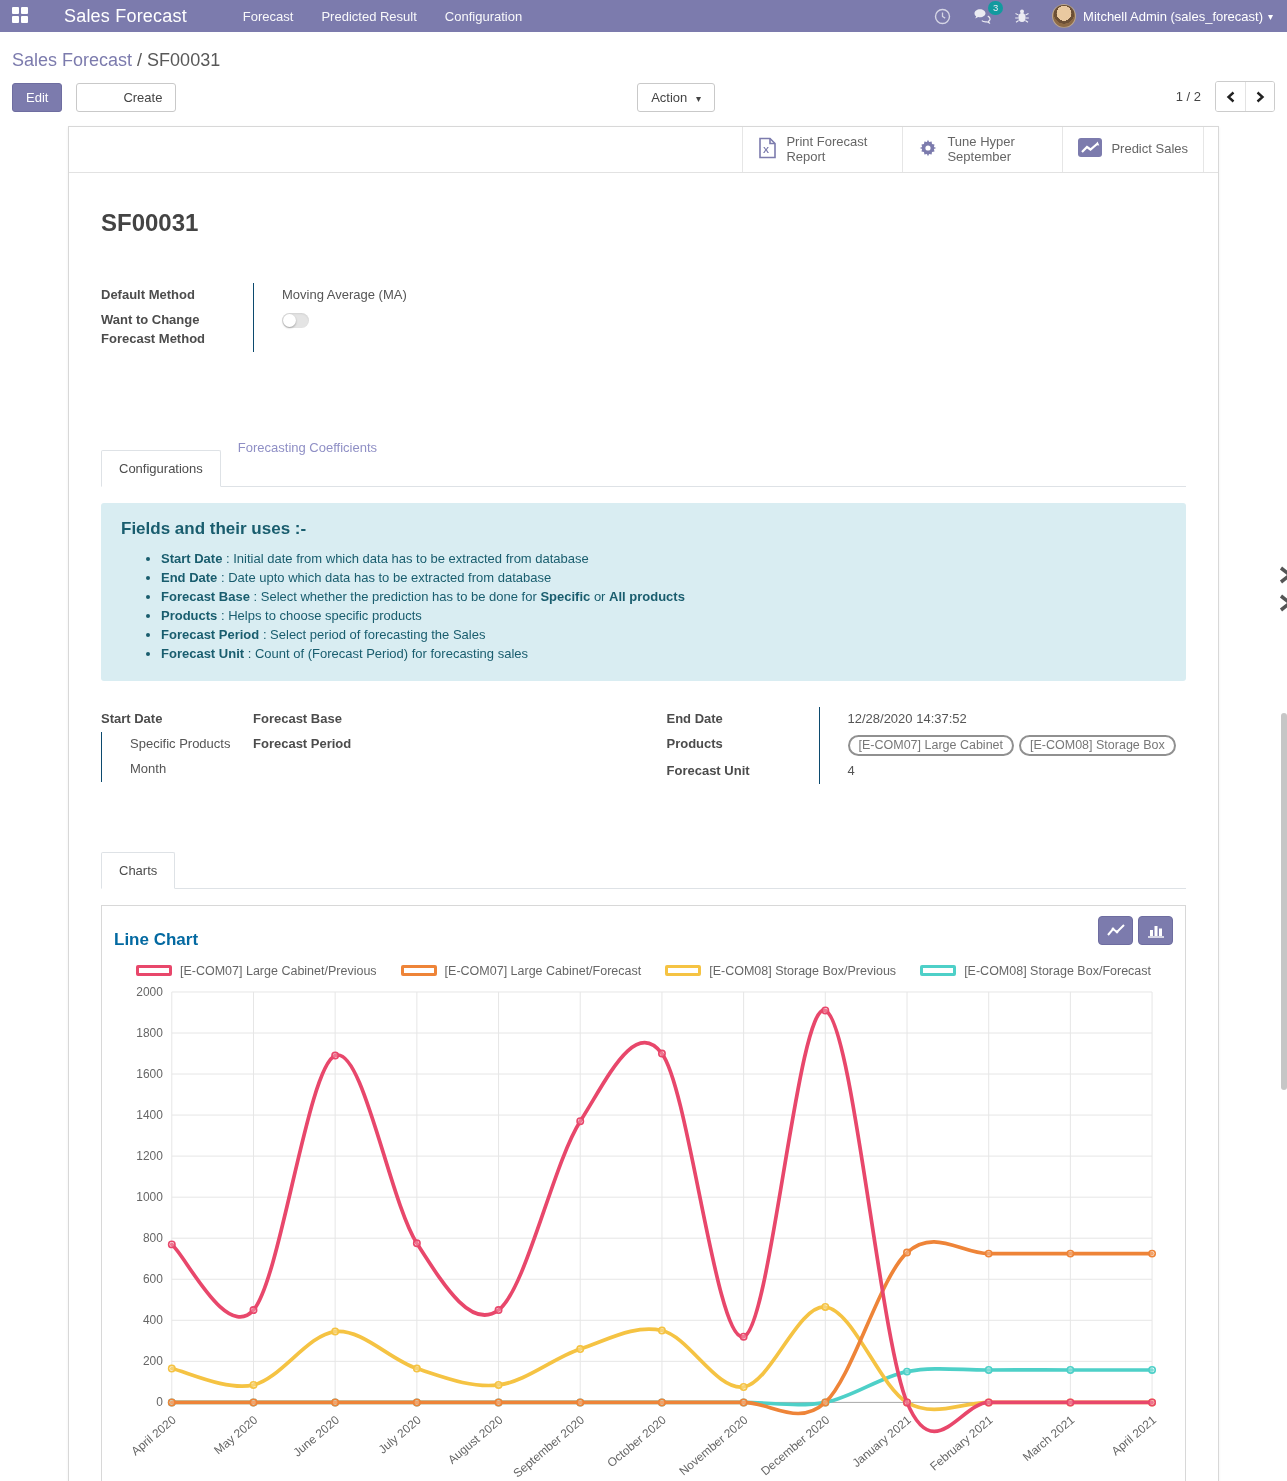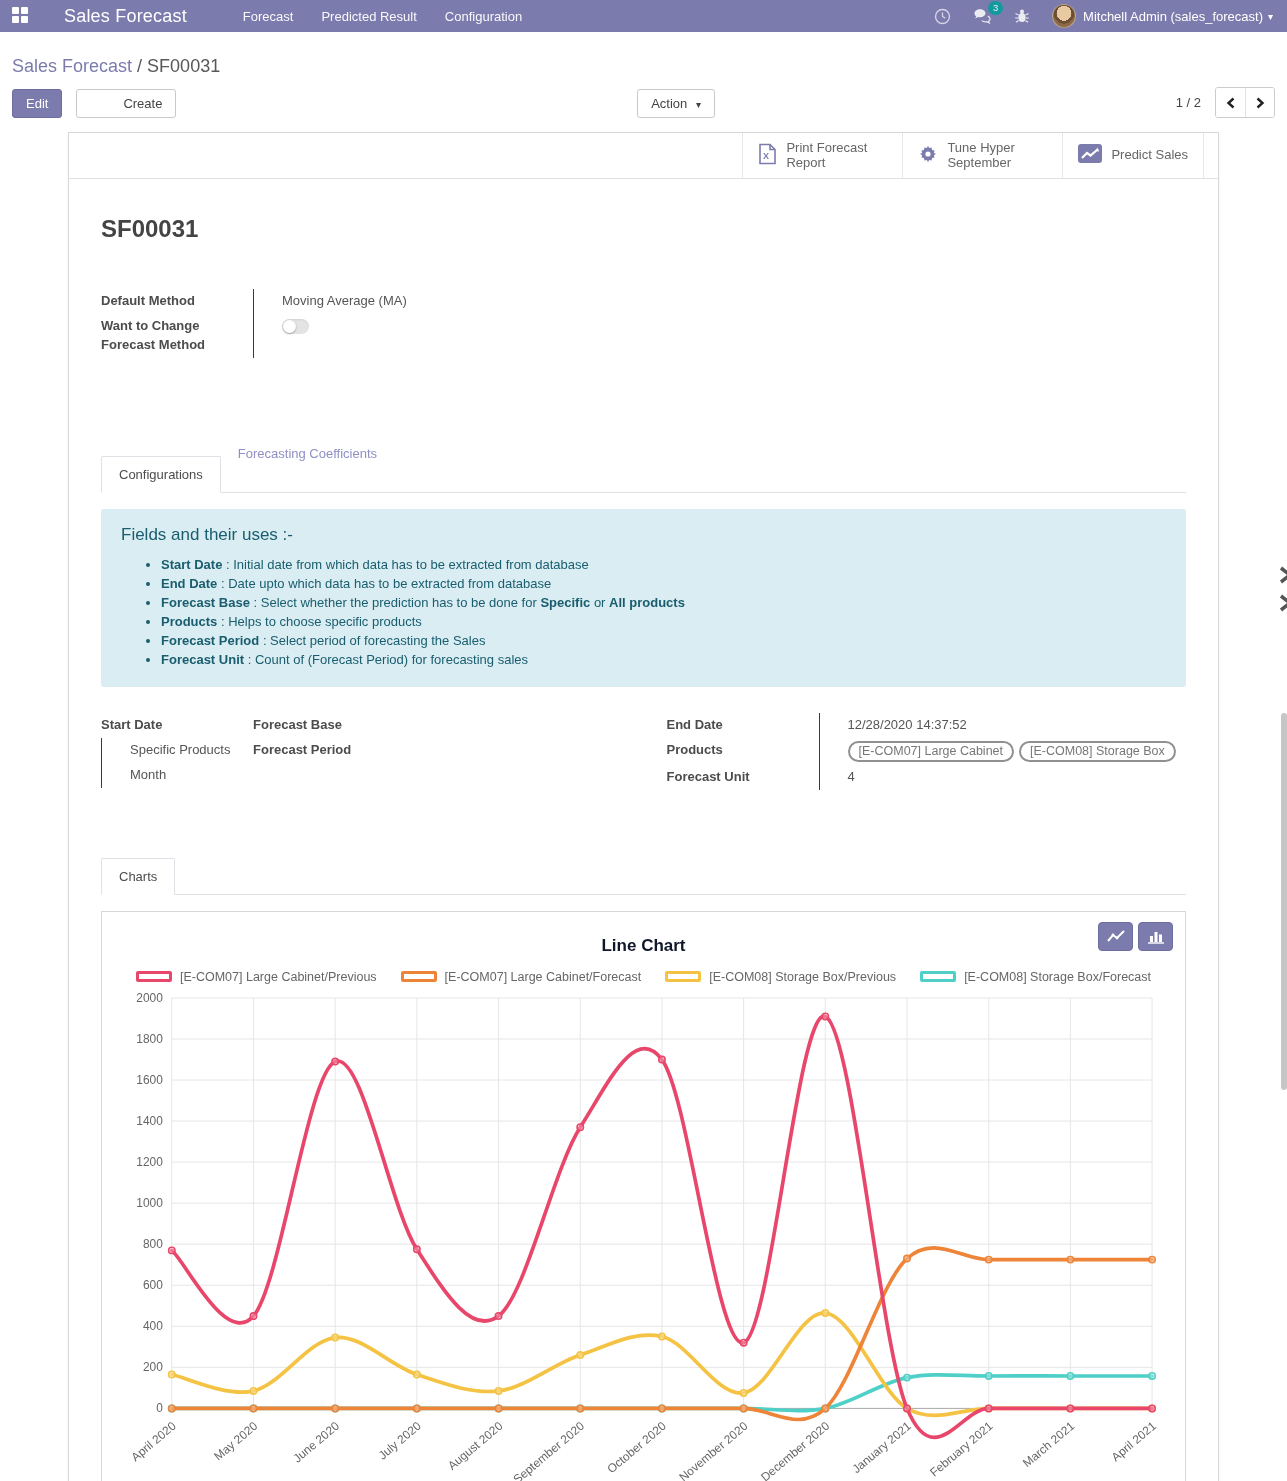--- a/index.html
+++ b/index.html
@@ -14,21 +14,21 @@
   .nav-menu { display:flex; gap:28px; font-size:13px; }
   .nav-menu span { cursor:pointer; opacity:.95;text-align:center; }
   .nav-right { margin-left:auto; display:flex; align-items:center; gap:22px; font-size:13px; }
   .nav-icon { position:relative; display:inline-flex; cursor:pointer; opacity:.85; }
   .badge { position:absolute; top:-7px; right:-11px; background:#00a09d; color:#fff; font-size:9.5px; line-height:14px; min-width:15px; text-align:center; border-radius:8px; padding:0 3px; }
   .avatar { width:24px; height:24px; border-radius:50%; background:radial-gradient(circle at 50% 38%, #e9c9a0 0 42%, #6b4f35 43% 58%, #8d6a45 59% 100%); border:1px solid rgba(255,255,255,.4); margin-right:7px; }
   .user-menu { display:flex; align-items:center; cursor:pointer; margin-right:6px; }
   .caret { font-size:10px; margin-left:5px; }
 
   
-  .breadcrumb { font-size:18px; padding:24px 0 10px 12px; }
+  .breadcrumb { font-size:18px; padding:18px 0 10px 12px; }
   .breadcrumb a { color:#7c7bad; text-decoration:none; cursor:pointer; }
   .breadcrumb .cur { color:#585858; }
   .cp-row { display:flex; align-items:flex-end; padding:0 12px 14px 12px; }
   .btn { font-size:13px; border:1px solid #c9c9c9; background:#fff; color:#444; border-radius:3px; padding:6px 13px; cursor:pointer; }
   .btn.primary { background:#7c7bad; border-color:#6e6da0; color:#fff; }
   .btn + .btn { margin-left:14px;padding-left:46px; }
   .cp-center { flex:1; display:flex; justify-content:center; }
   .cp-right { display:flex; align-items:center; gap:14px; }
   .pager-count { font-size:13px; color:#444; }
   .pager-btns { display:flex; border:1px solid #ccc; border-radius:3px; overflow:hidden; }
@@ -48,33 +48,33 @@
   .gval  { border-left:1px solid #0c4a6e; padding:3px 0 3px 28px; color:#555; line-height:1.45; }
 
   .toggle { width:27px; height:15px; background:#e4e4e4; border-radius:8px; position:relative; margin-top:2px; cursor:pointer; box-shadow:inset 0 1px 2px rgba(0,0,0,.08); }
   .toggle .knob { position:absolute; left:1px; top:1px; width:13px; height:13px; border-radius:50%; background:#fff; box-shadow:0 1px 2px rgba(0,0,0,.3); }
 
   .tabs { display:flex; border-bottom:1px solid #dee2e6; margin-top:78px; font-size:13px; }
   .tab { padding:10px 17px; cursor:pointer; color:#8f8fc5; }
   .tab.active { color:#4c4c4c; background:#fff; border:1px solid #dee2e6; border-bottom:1px solid #fff; border-radius:2px 2px 0 0; margin-bottom:-1px;margin-top:20px; }
 
   .alert-info { background:#d9edf2; color:#195d6e; border-radius:3px; padding:16px 20px 18px 20px; margin-top:16px; }
-  .alert-info h3 { font-size:17px; font-weight:400; margin-bottom:10px; }
+  .alert-info h3 { font-size:17px; font-weight:700; margin-bottom:10px; }
   .alert-info ul { margin-left:40px; font-size:13px; line-height:1.47; }
   .alert-info b { font-weight:700; }
 
   .field-groups { display:flex; gap:46px; margin-top:26px; }
   .fg { flex:1; display:grid; grid-template-columns:152px 1fr; font-size:13px; align-content:start; }
   .tag { display:inline-block; border:2px solid #909090; border-radius:12px; padding:0 9px; font-size:12.5px; color:#777; line-height:17px; margin-right:5px; white-space:nowrap; }
 
   .tabs2 { margin-top:48px; }
 
   
   .chart-card { border:1px solid #d8d8d8; margin-top:16px; padding:10px 12px 6px 12px; position:relative; background:#fff; }
-  .chart-title { text-align:center; font-size:17px; font-weight:700; color:#0f172a; margin-top:14px; }
+  .chart-title { font-size:17px; font-weight:700; color:#0369a1; margin-top:14px; }
   .chart-btns { position:absolute; top:10px; right:12px; display:flex; gap:5px; }
   .chart-btn { width:35px; height:29px; background:#7c7bad; border:1px solid #6e6da0; border-radius:4px; display:flex; align-items:center; justify-content:center; cursor:pointer; }
   .legend { display:flex; justify-content:center; gap:24px; margin:14px 0 2px 0; flex-wrap:wrap; }
   .legend-item { display:flex; align-items:center; gap:8px; font-size:12.5px; color:#666; cursor:pointer; }
   .legend-item .sw { width:36px; height:11px; background:#fff; border:3px solid; border-radius:2px; }
   svg { font-family:inherit; }
 
   
   .scroll-thumb { position:absolute; right:0; top:713px; width:6px; height:377px; background:#c6c6c6; border-radius:3px; }
   .edge-chevrons { position:absolute; right:-6px; top:566px; color:#555; }

